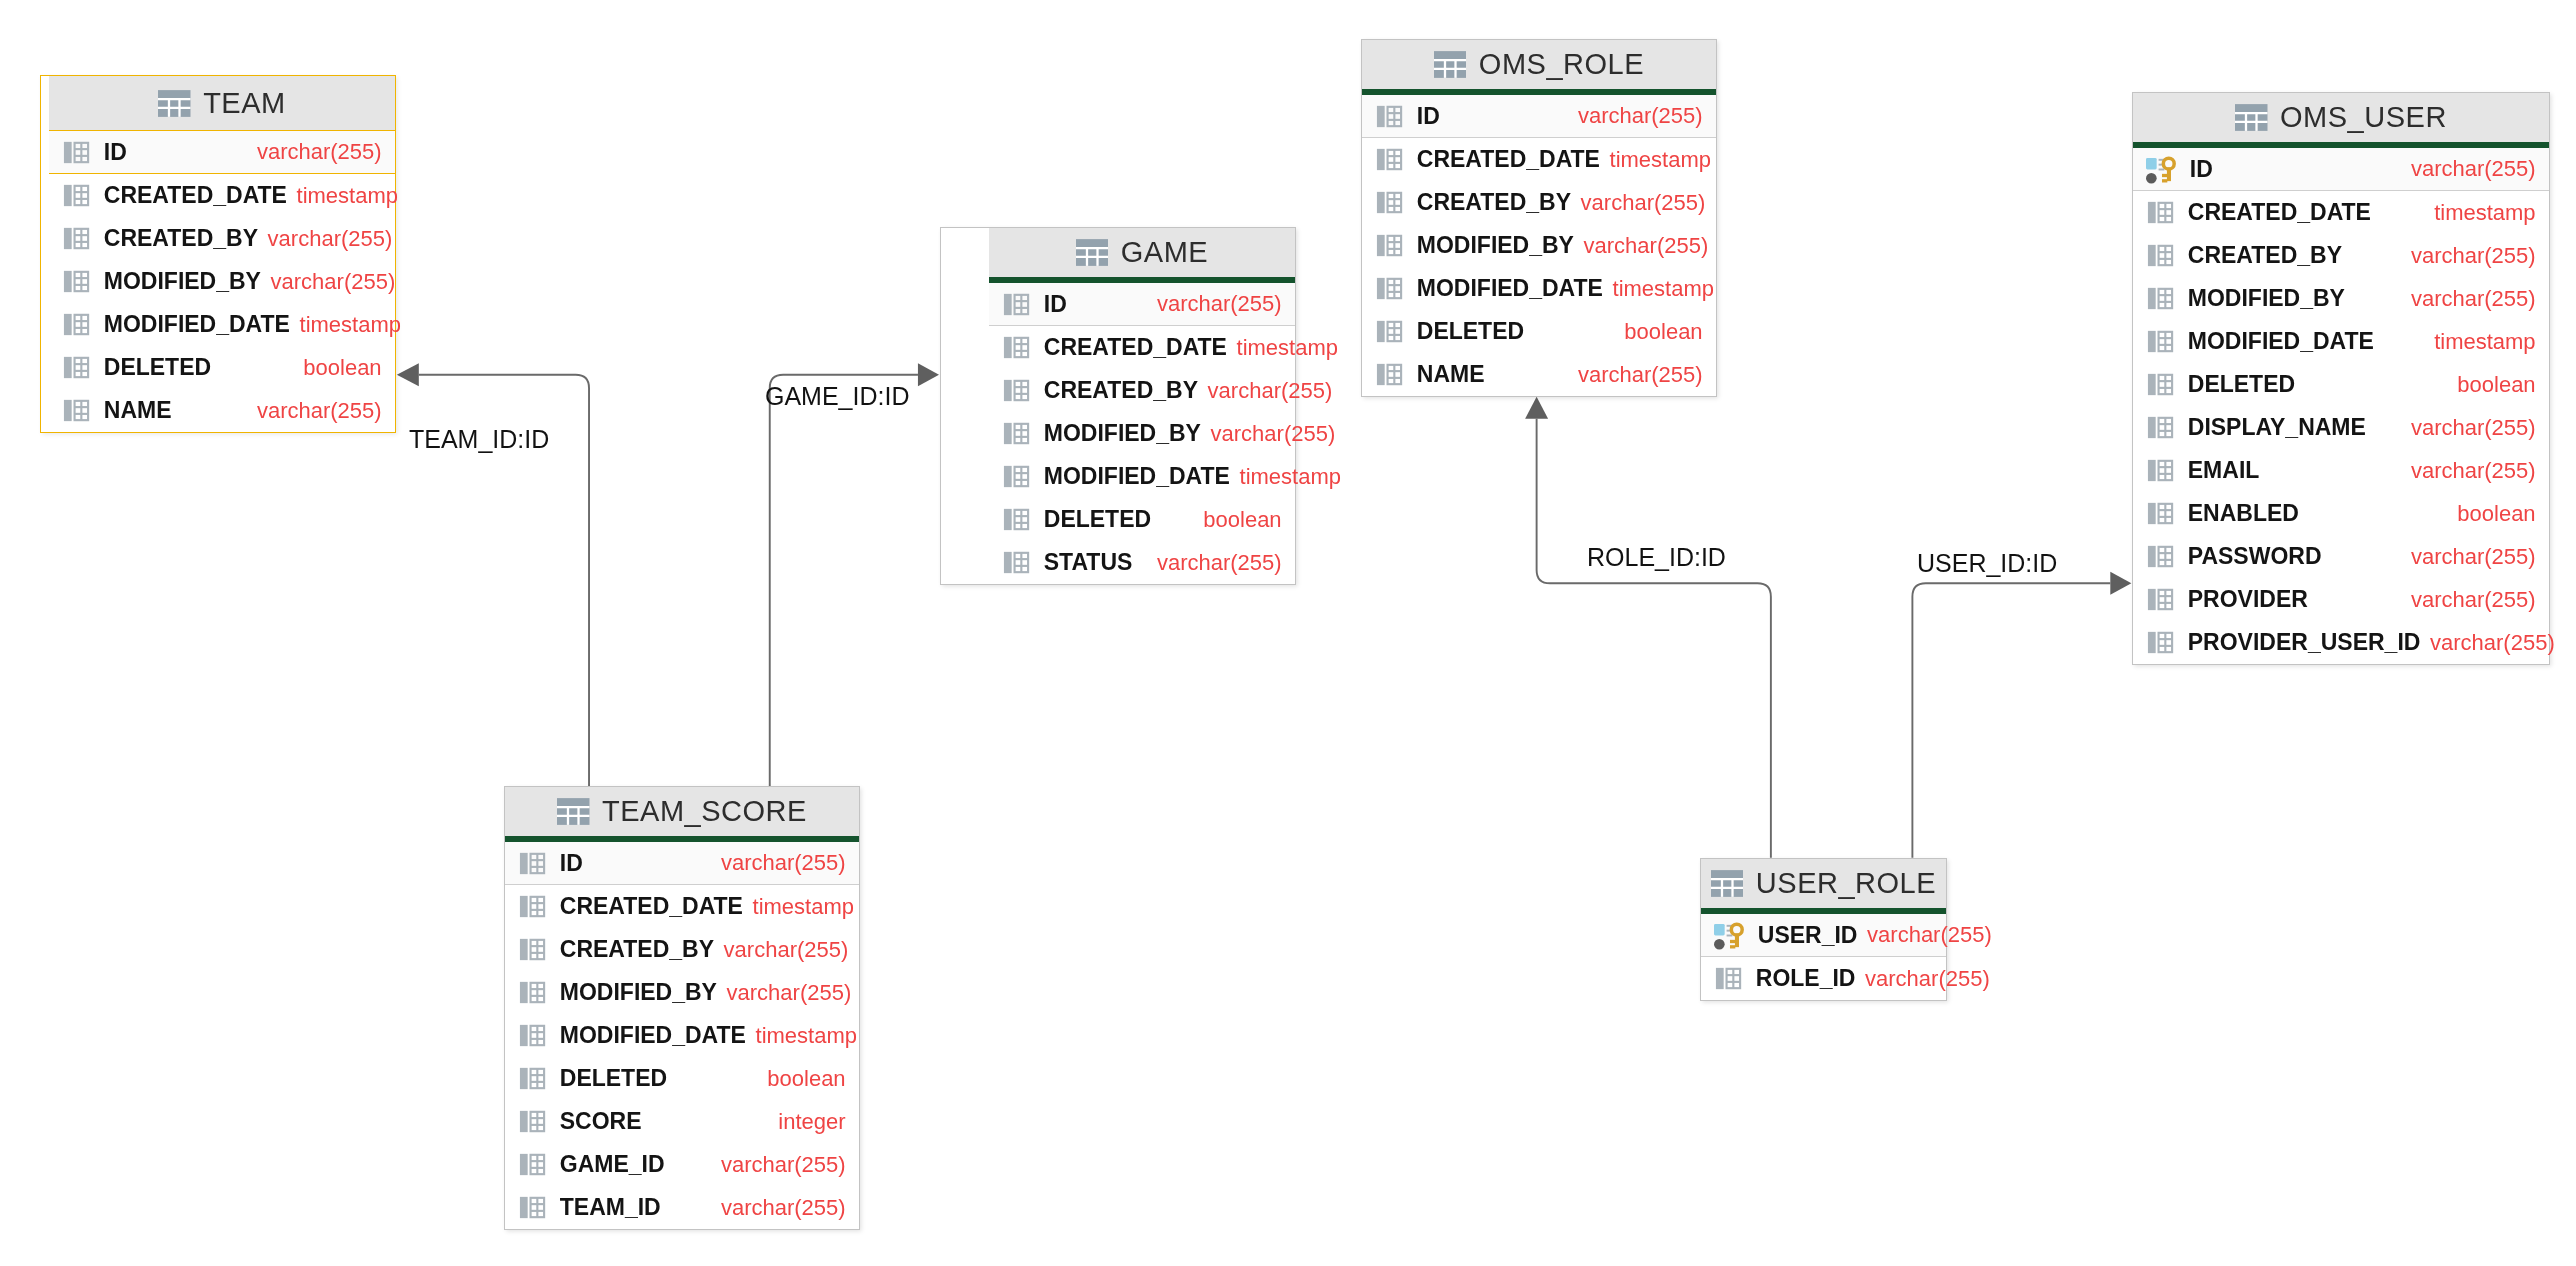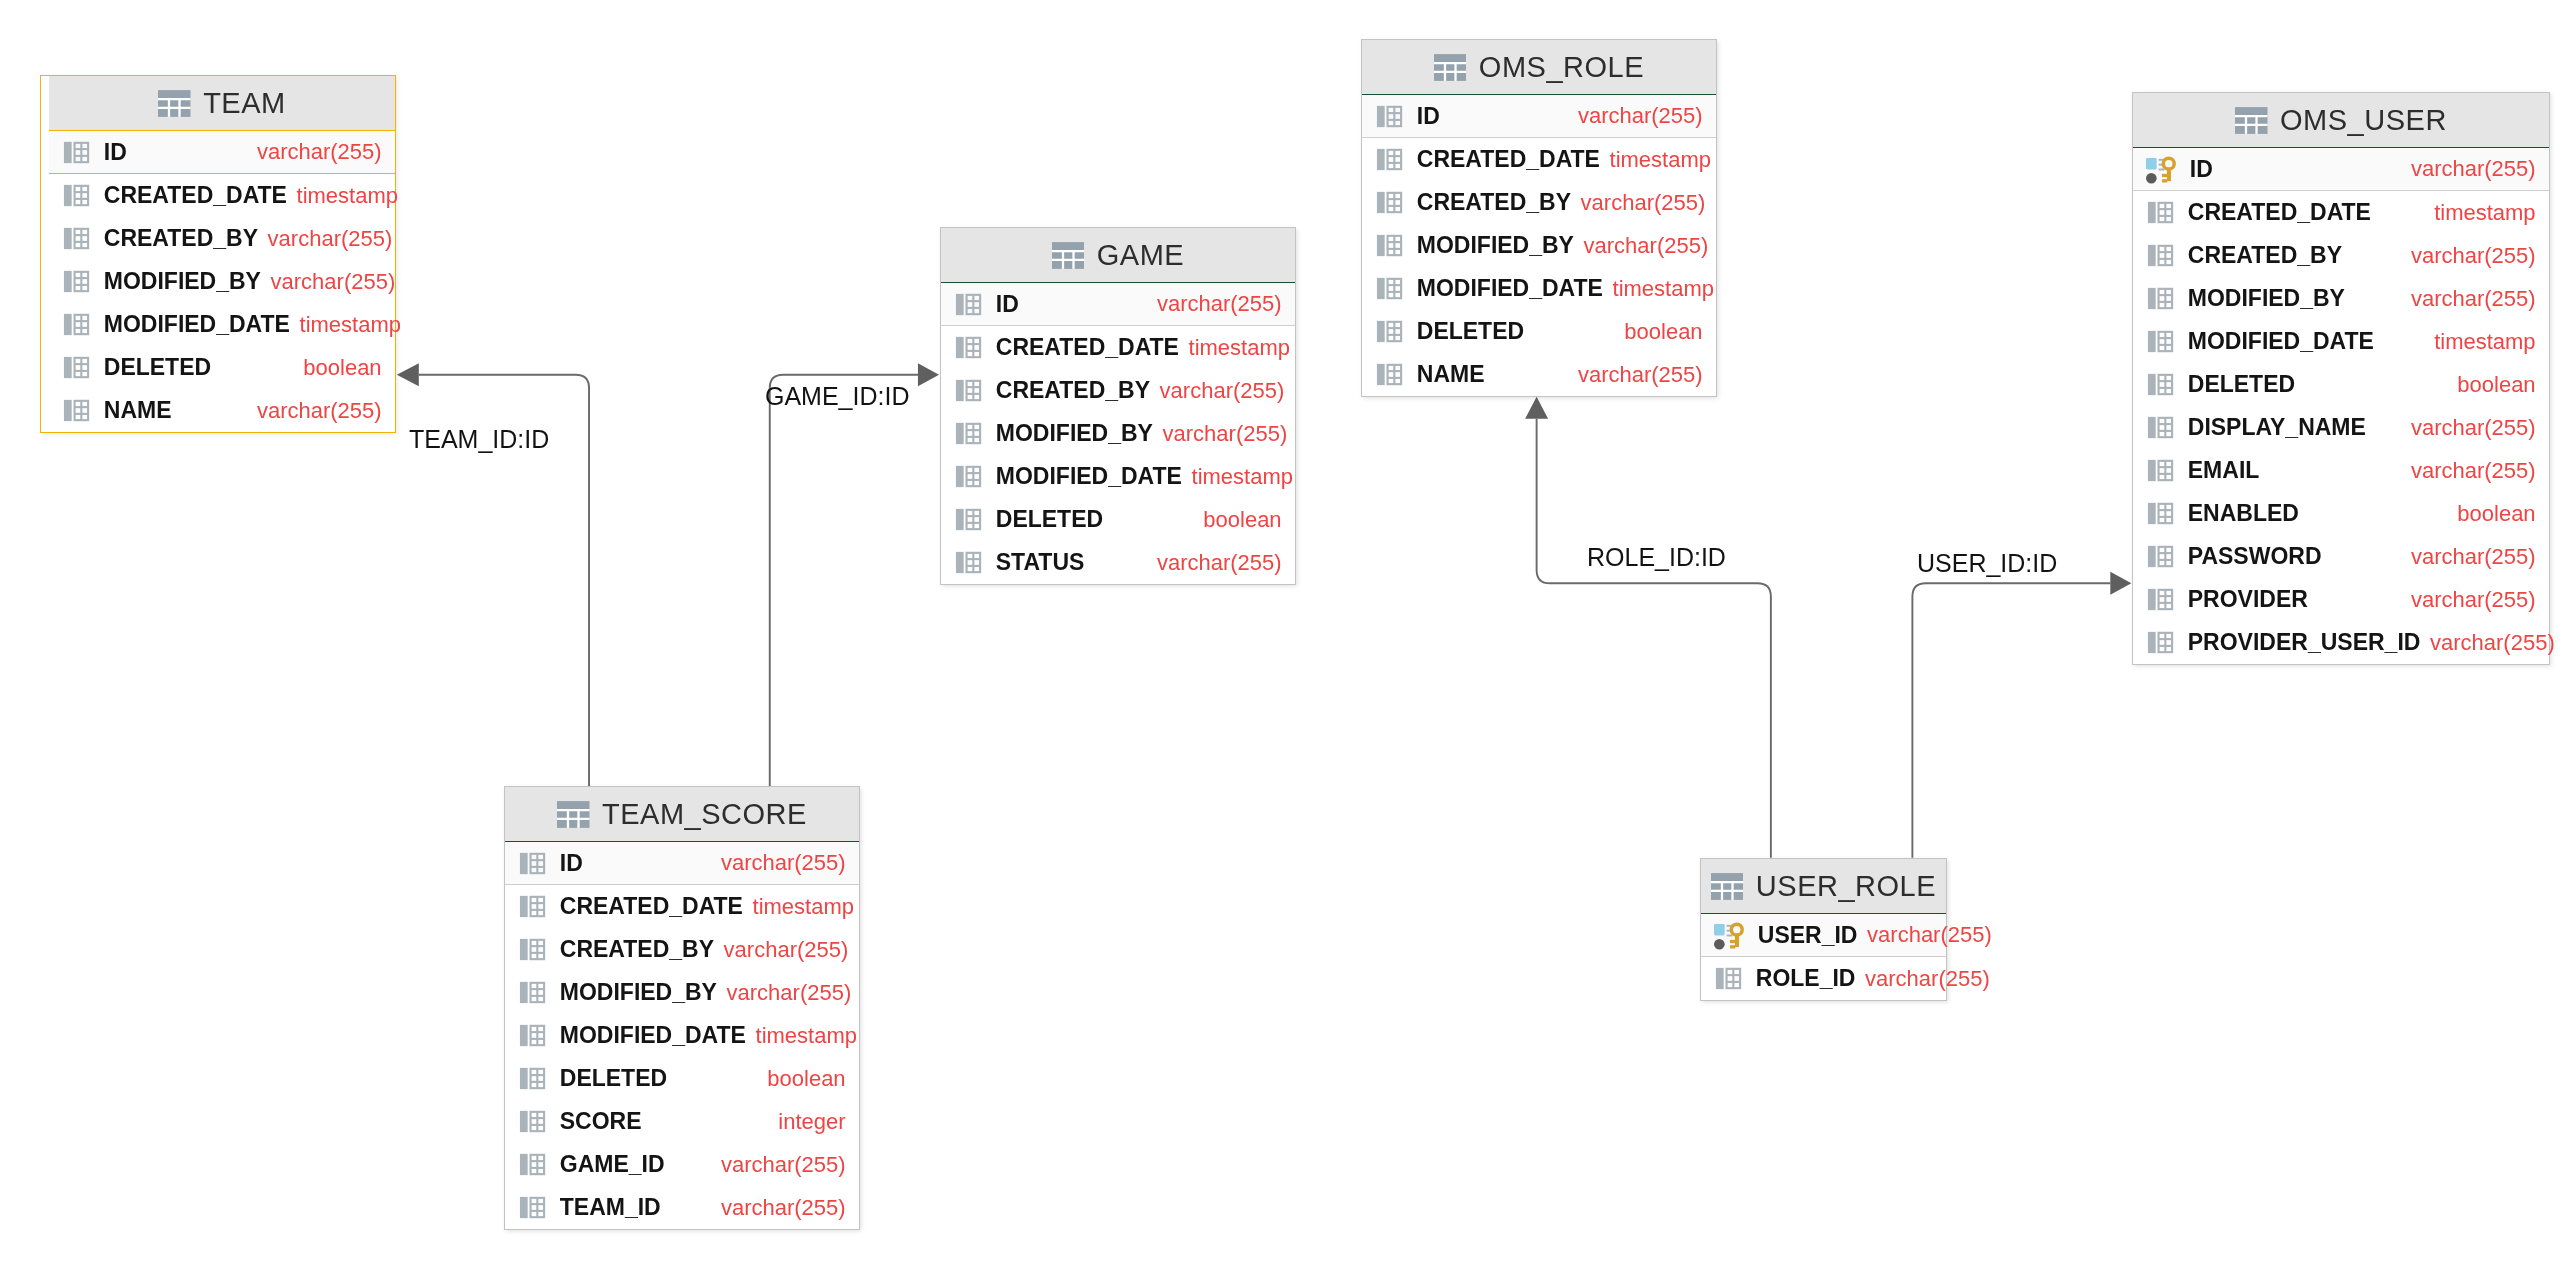--- a/index.html
+++ b/index.html
@@ -1,21 +1,21 @@
 <!DOCTYPE html>
 <html><head>
 <meta charset="utf-8">
 <style>
   * { margin:0; padding:0; box-sizing:border-box; }
   html,body { width:2576px; height:1266px; background:#ffffff; font-family:"Liberation Sans", sans-serif; overflow:hidden; }
   #canvas { position:relative; width:2576px; height:1266px; background:#ffffff; }
   svg.rel-overlay { position:absolute; left:0; top:0; z-index:1; }
   .erd-table { position:absolute; z-index:2; background:#ffffff; border:1px solid #c3c3c3; box-shadow:1.9px 1.9px 4.8px rgba(0,0,0,0.13); }
   .erd-table.selected { border:1px solid #f0b400; box-shadow:1.9px 1.9px 4.8px rgba(0,0,0,0.10);padding-left:8px; }
-  .erd-header { height:55px; background:#e5e5e5; display:flex; align-items:center; justify-content:center; gap:12.4px; border-bottom:1px solid #14532d; }
+  .erd-header { height:55px; background:#e5e5e5; display:flex; align-items:center; justify-content:center; gap:12.4px; border-bottom:6px solid #14532d; }
   .erd-table.selected .erd-header { border-bottom:1.9px solid #f0b400; }
   .erd-title { font-size:29px; color:#2d2d2d; letter-spacing:0.5px; }
   .erd-row { height:43px; display:flex; align-items:center; padding:0 13.4px; background:#ffffff; }
   .erd-row.pk { background:#fafafa; border-bottom:1px solid #cfcfcf; }
   .erd-table.selected .erd-row.pk { border-bottom:1.9px solid #f0b400; }
   .erd-row svg { flex:0 0 auto; }
   .col-name { font-weight:bold; font-size:23px; color:#141414; margin-left:12.4px; white-space:nowrap; }
   .col-type { margin-left:auto; font-size:22px; color:#ef4444; white-space:nowrap; padding-left:9.6px; }
   .rel-label { position:absolute; z-index:3; font-size:25px; color:#121212; white-space:nowrap; line-height:1; }
 </style>
@@ -139,21 +139,21 @@
             <rect x="13" y="5" width="14" height="20"></rect>
             <line x1="13" y1="11.5" x2="27" y2="11.5"></line>
             <line x1="13" y1="18.5" x2="27" y2="18.5"></line>
             <line x1="20" y1="5" x2="20" y2="25"></line>
           </g>
         </svg>
         <span class="col-name">NAME</span>
         <span class="col-type">varchar(255)</span>
       </div>
     </div>
-    <div class="erd-table" style="left: 940px; top: 227px; width: 356px;">
+    <div class="erd-table" style="left: 940px; top: 227px; width: 356px; padding-left: 48px;">
       <div class="erd-header">
         <svg width="32.5" height="27" viewBox="0 0 34 28">
           <rect width="34" height="28" fill="#93a2ad"></rect>
           <g stroke="#ffffff" stroke-width="2.4">
             <line x1="0" y1="9.5" x2="34" y2="9.5"></line>
             <line x1="0" y1="18.5" x2="34" y2="18.5"></line>
             <line x1="11.5" y1="9.5" x2="11.5" y2="28"></line>
             <line x1="22.5" y1="9.5" x2="22.5" y2="28"></line>
           </g>
         </svg>

